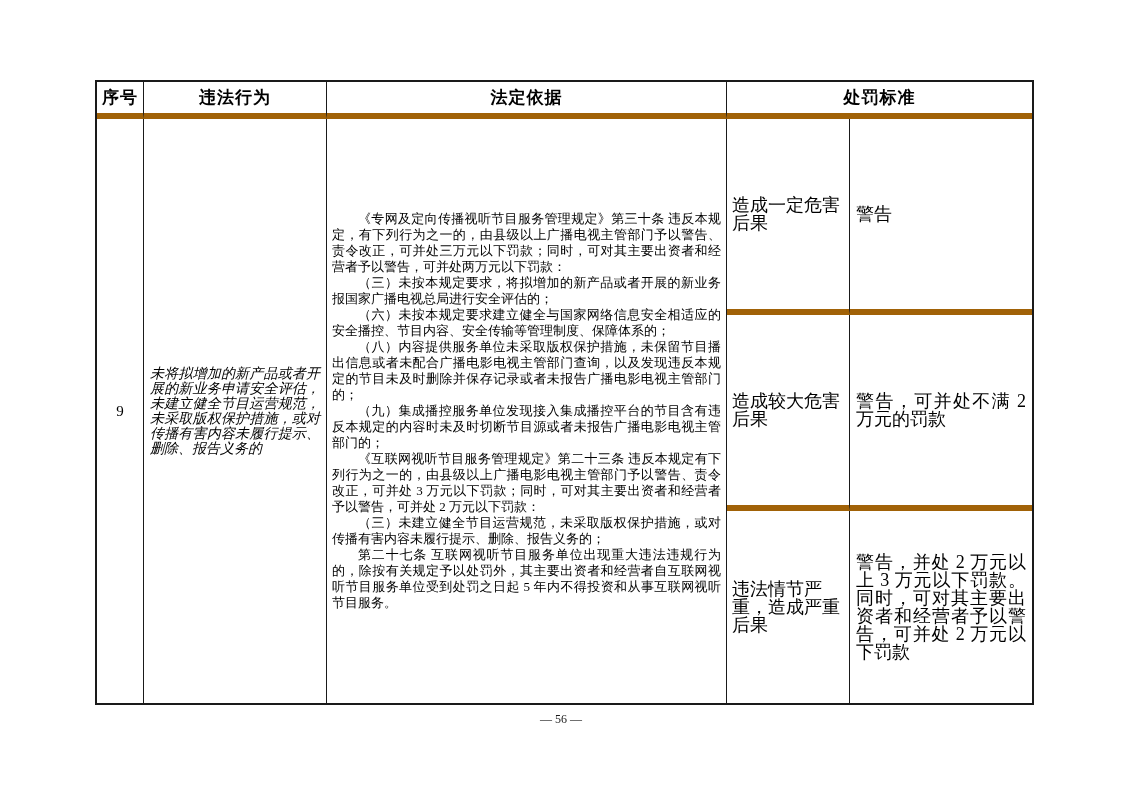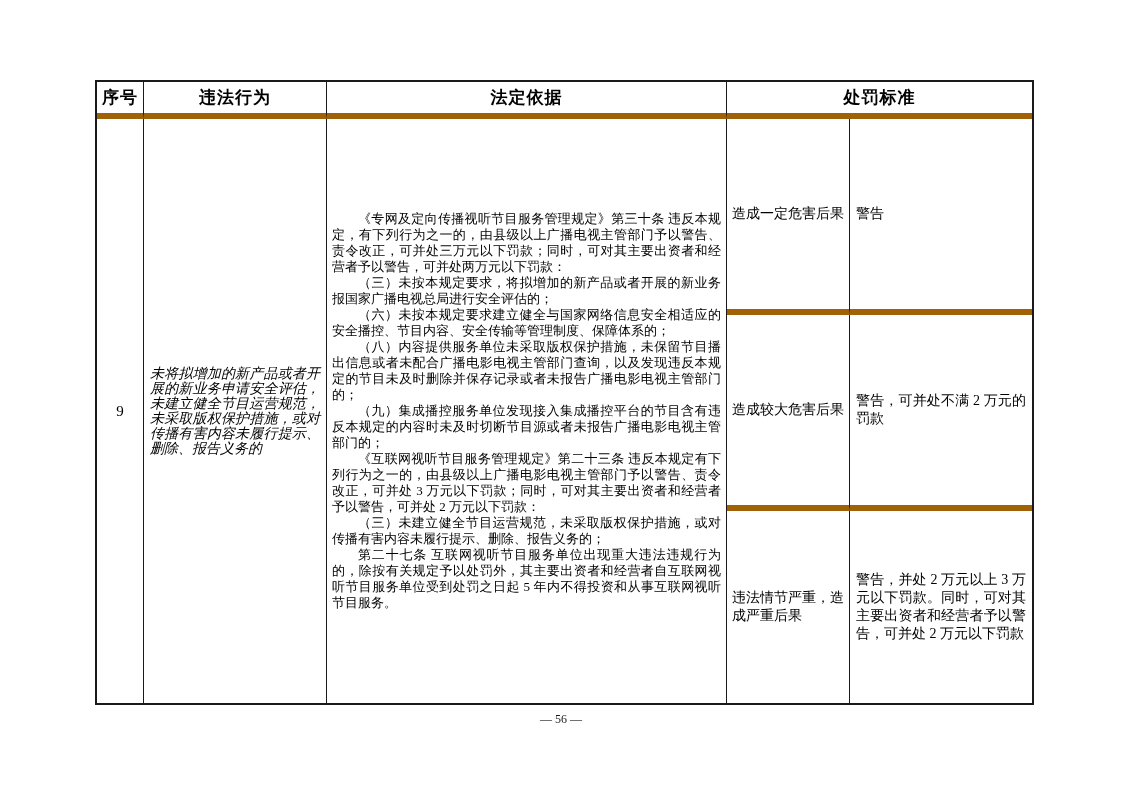--- a/index.html
+++ b/index.html
@@ -69,27 +69,27 @@
   }
   .c-legal .paras { width: 100%; }
   .c-legal p {
     margin: 0;
     text-indent: 2em;
     text-align: justify;
     line-height: 16px;
   }
   .c-cond {
     grid-column: 4;
-    font-size: 14px;
+    font-size: 18px;
     padding: 0 5px;
     line-height: 18px;
   }
   .c-pun {
     grid-column: 5;
-    font-size: 14px;
+    font-size: 18px;
     padding: 0 6px;
     justify-content: center;
   }
   .c-pun .txt {
     width: 100%;
     text-align: justify;
     line-height: 18px;
   }
   .r2 { grid-row: 2; }
   .r3 { grid-row: 3; }

